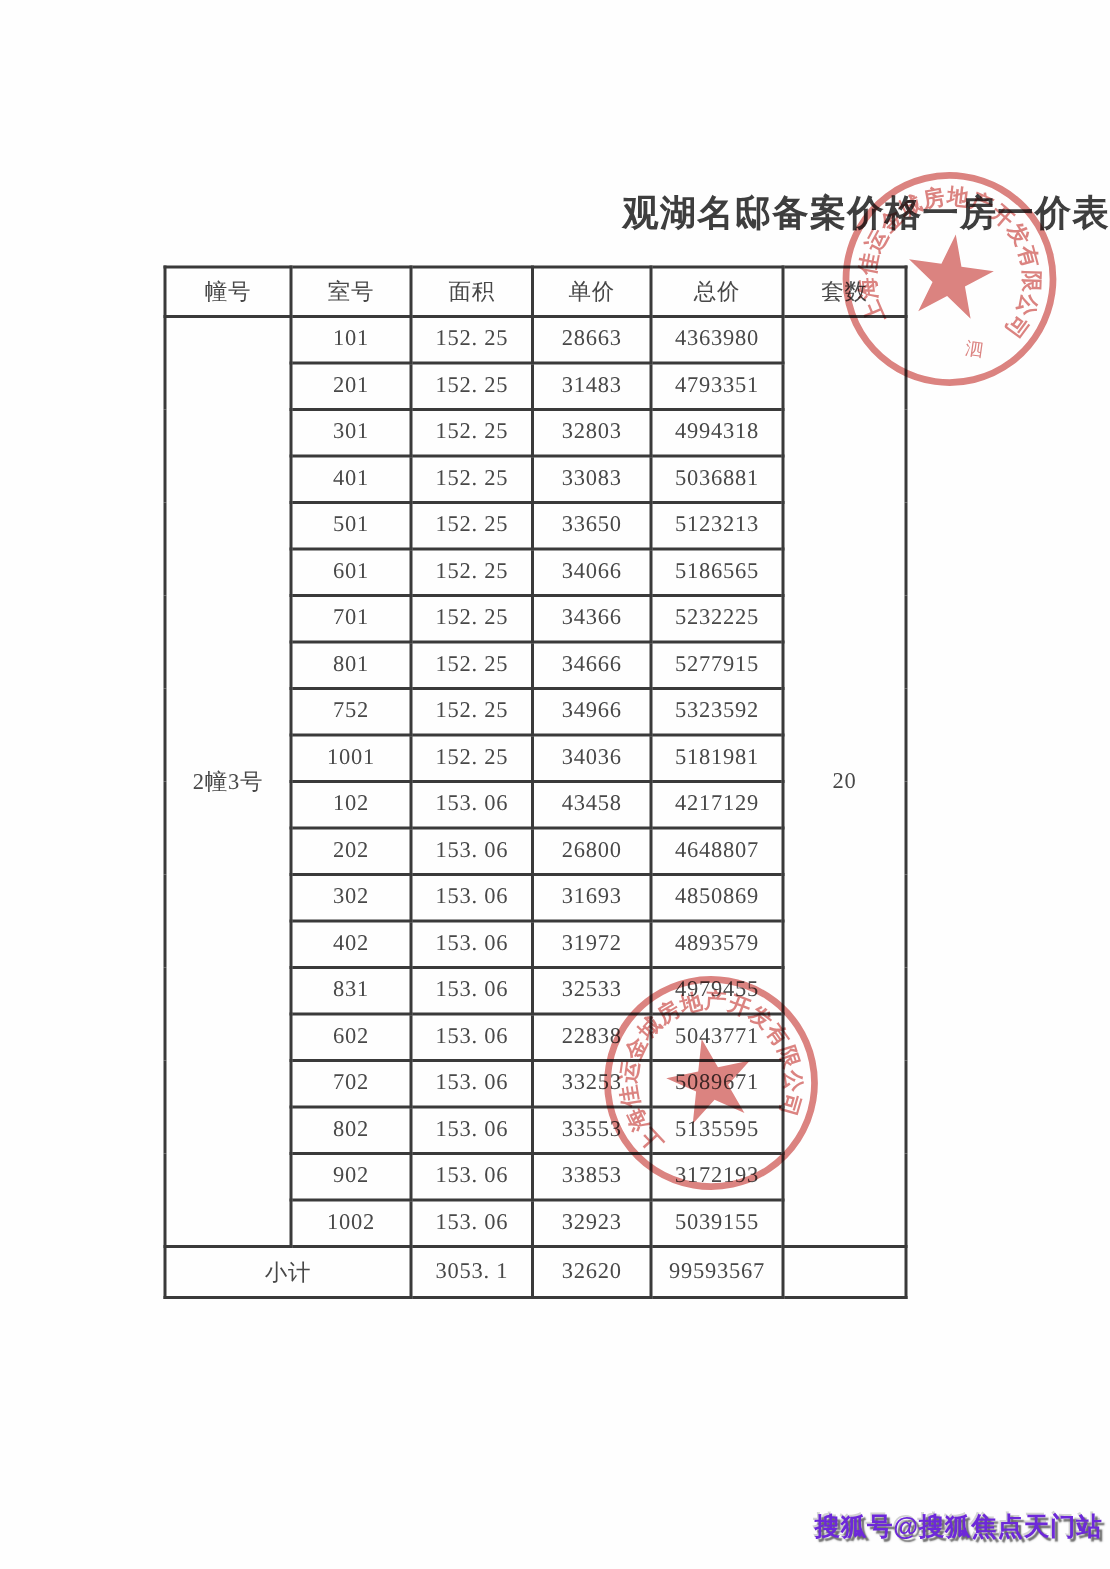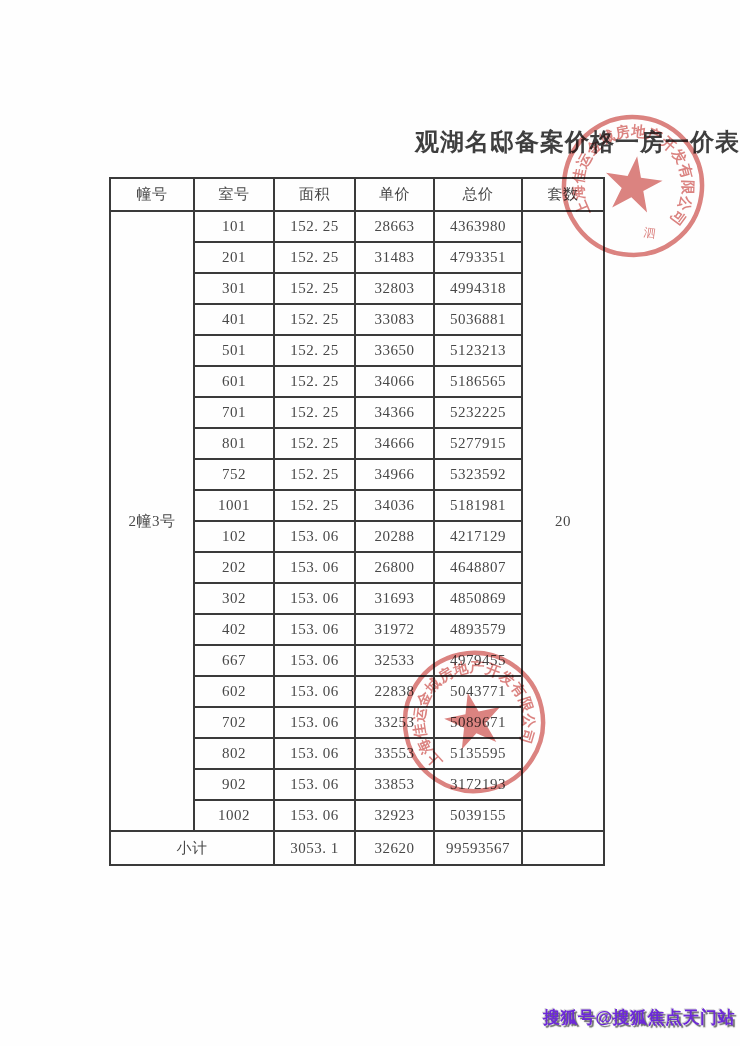--- a/index.html
+++ b/index.html
@@ -143,21 +143,21 @@
     </tr>
     <tr>
       <td>1001</td>
       <td>152. 25</td>
       <td>34036</td>
       <td>5181981</td>
     </tr>
     <tr>
       <td>102</td>
       <td>153. 06</td>
-      <td>20288</td>
+      <td>43458</td>
       <td>4217129</td>
     </tr>
     <tr>
       <td>202</td>
       <td>153. 06</td>
       <td>26800</td>
       <td>4648807</td>
     </tr>
     <tr>
       <td>302</td>
@@ -165,21 +165,21 @@
       <td>31693</td>
       <td>4850869</td>
     </tr>
     <tr>
       <td>402</td>
       <td>153. 06</td>
       <td>31972</td>
       <td>4893579</td>
     </tr>
     <tr>
-      <td>667</td>
+      <td>831</td>
       <td>153. 06</td>
       <td>32533</td>
       <td>4979455</td>
     </tr>
     <tr>
       <td>602</td>
       <td>153. 06</td>
       <td>22838</td>
       <td>5043771</td>
     </tr>

